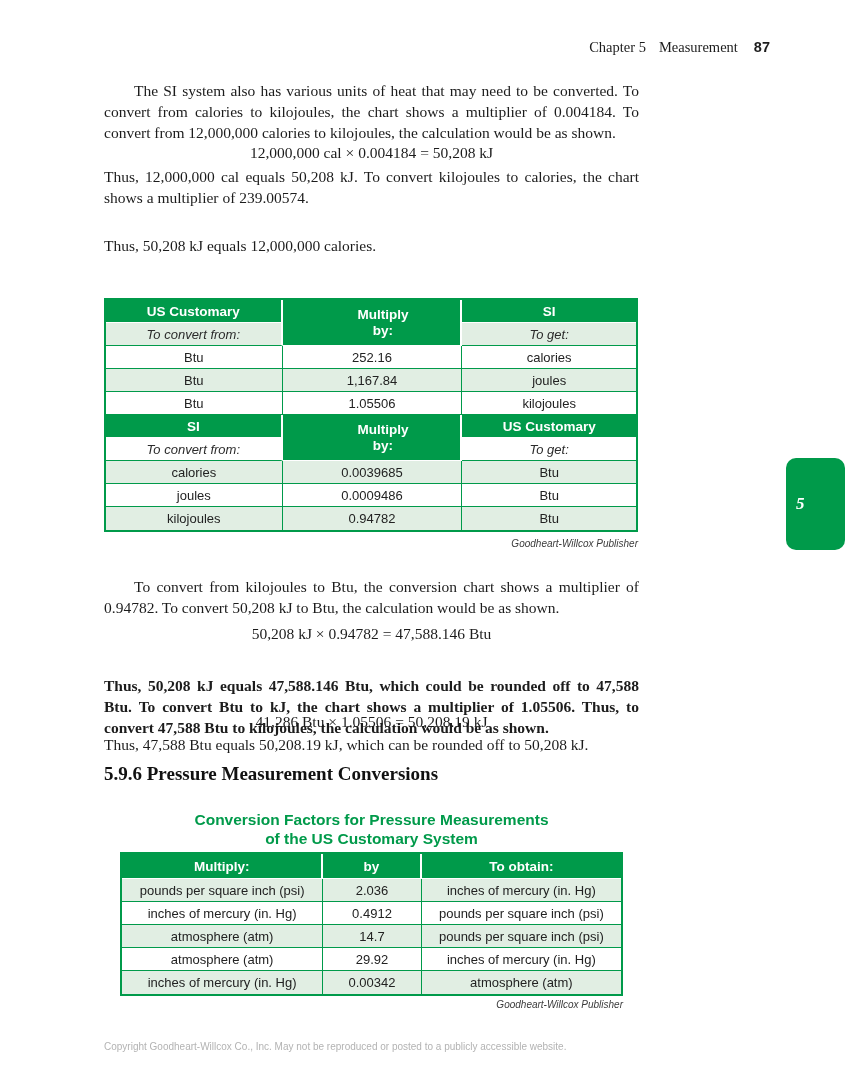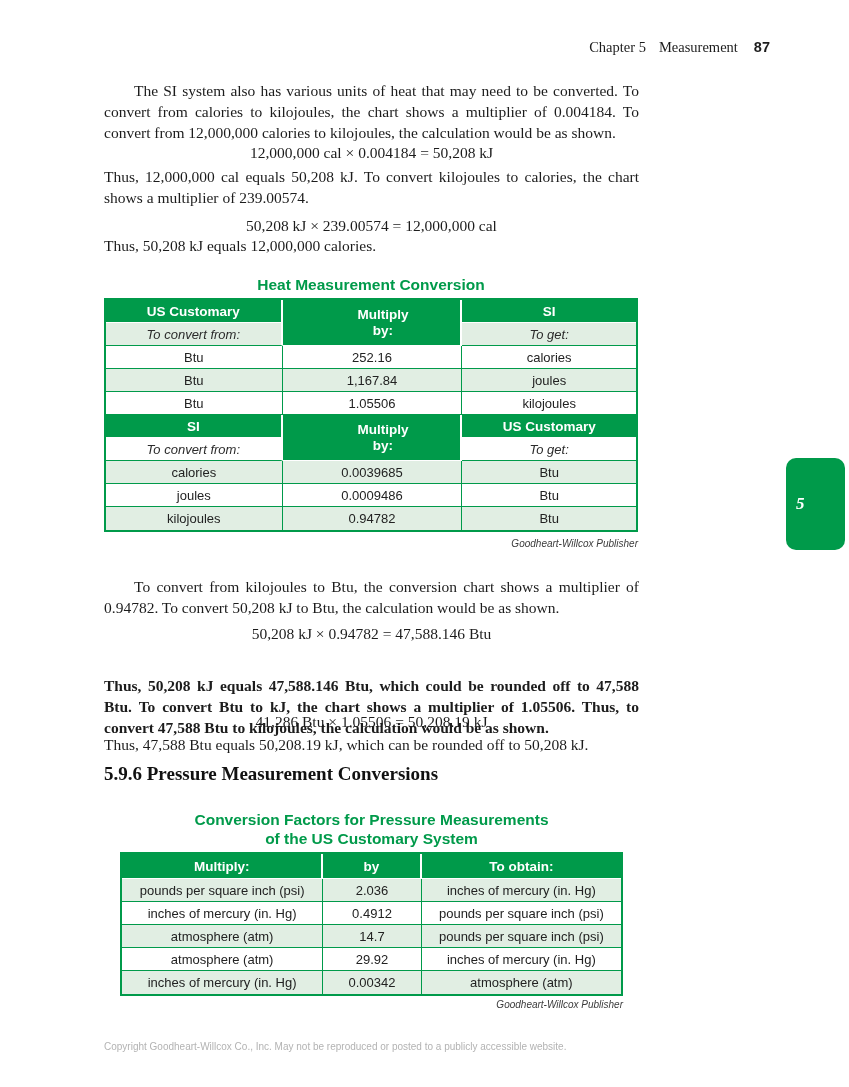--- a/index.html
+++ b/index.html
@@ -64,24 +64,22 @@
 
 <div class="page">
 
   <div class="abs running-head">
     <span>Chapter 5</span><span class="rh-title">Measurement</span><span class="folio">87</span>
   </div>
 
   <p class="abs body-text indent" style="top:81px;">The SI system also has various units of heat that may need to be converted. To convert from calories to kilojoules, the chart shows a multiplier of 0.004184. To convert from 12,000,000 calories to kilojoules, the calculation would be as shown.</p>
   <div class="abs equation" style="top:137px;">12,000,000 cal × 0.004184 = 50,208 kJ</div>
   <p class="abs body-text" style="top:167px;">Thus, 12,000,000 cal equals 50,208 kJ. To convert kilojoules to calories, the chart shows a multiplier of 239.00574.</p>
-  <div class="abs equation" style="top:210px;">50,208 kJ × 239.00574 = 12,000,000 cal</div>
   <p class="abs body-text" style="top:236px;">Thus, 50,208 kJ equals 12,000,000 calories.</p>
 
-  <div class="abs table-title heat-title">Heat Measurement Conversion</div>
 
   <table class="abs gw heat-table">
     <tbody>
         <tr>
       <td class="green-cell c1">US Customary</td>
       <td class="green-cell c2" rowspan="2"><span class="mult-label">Multiply by:</span></td>
       <td class="green-cell c3">SI</td>
     </tr>
     <tr>
       <td class="sub-cell shaded pre-green">To convert from:</td>

